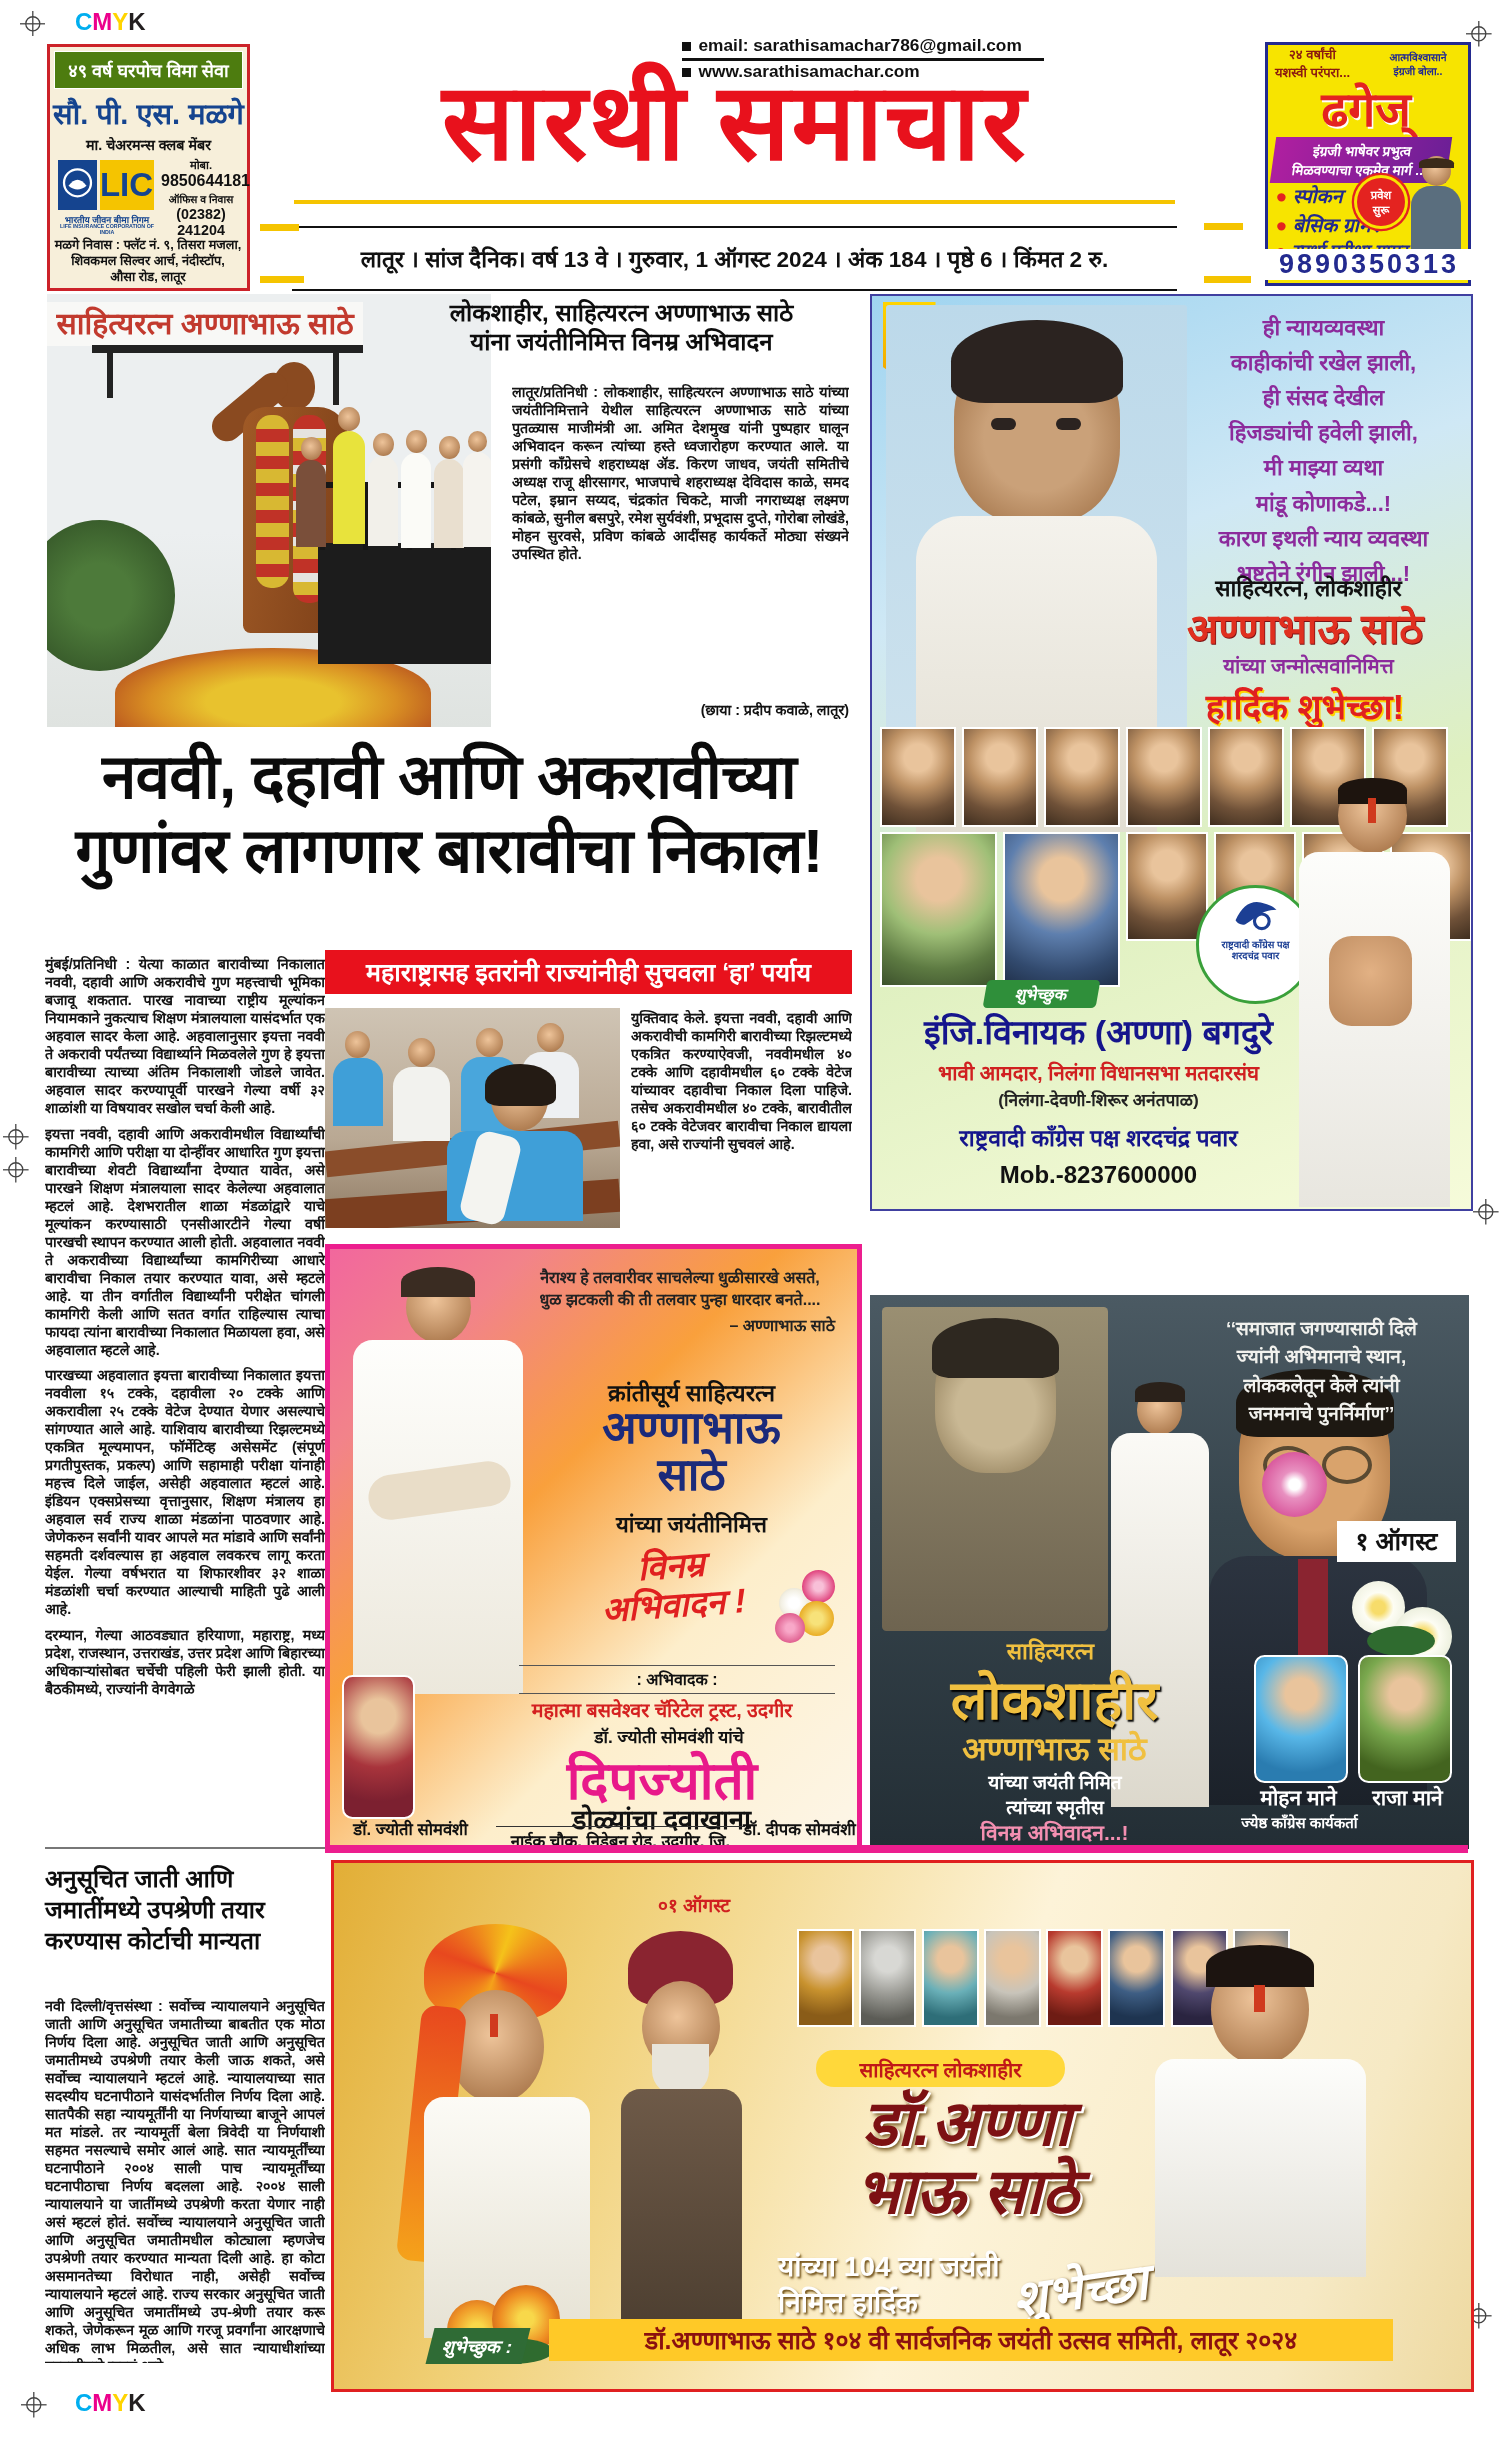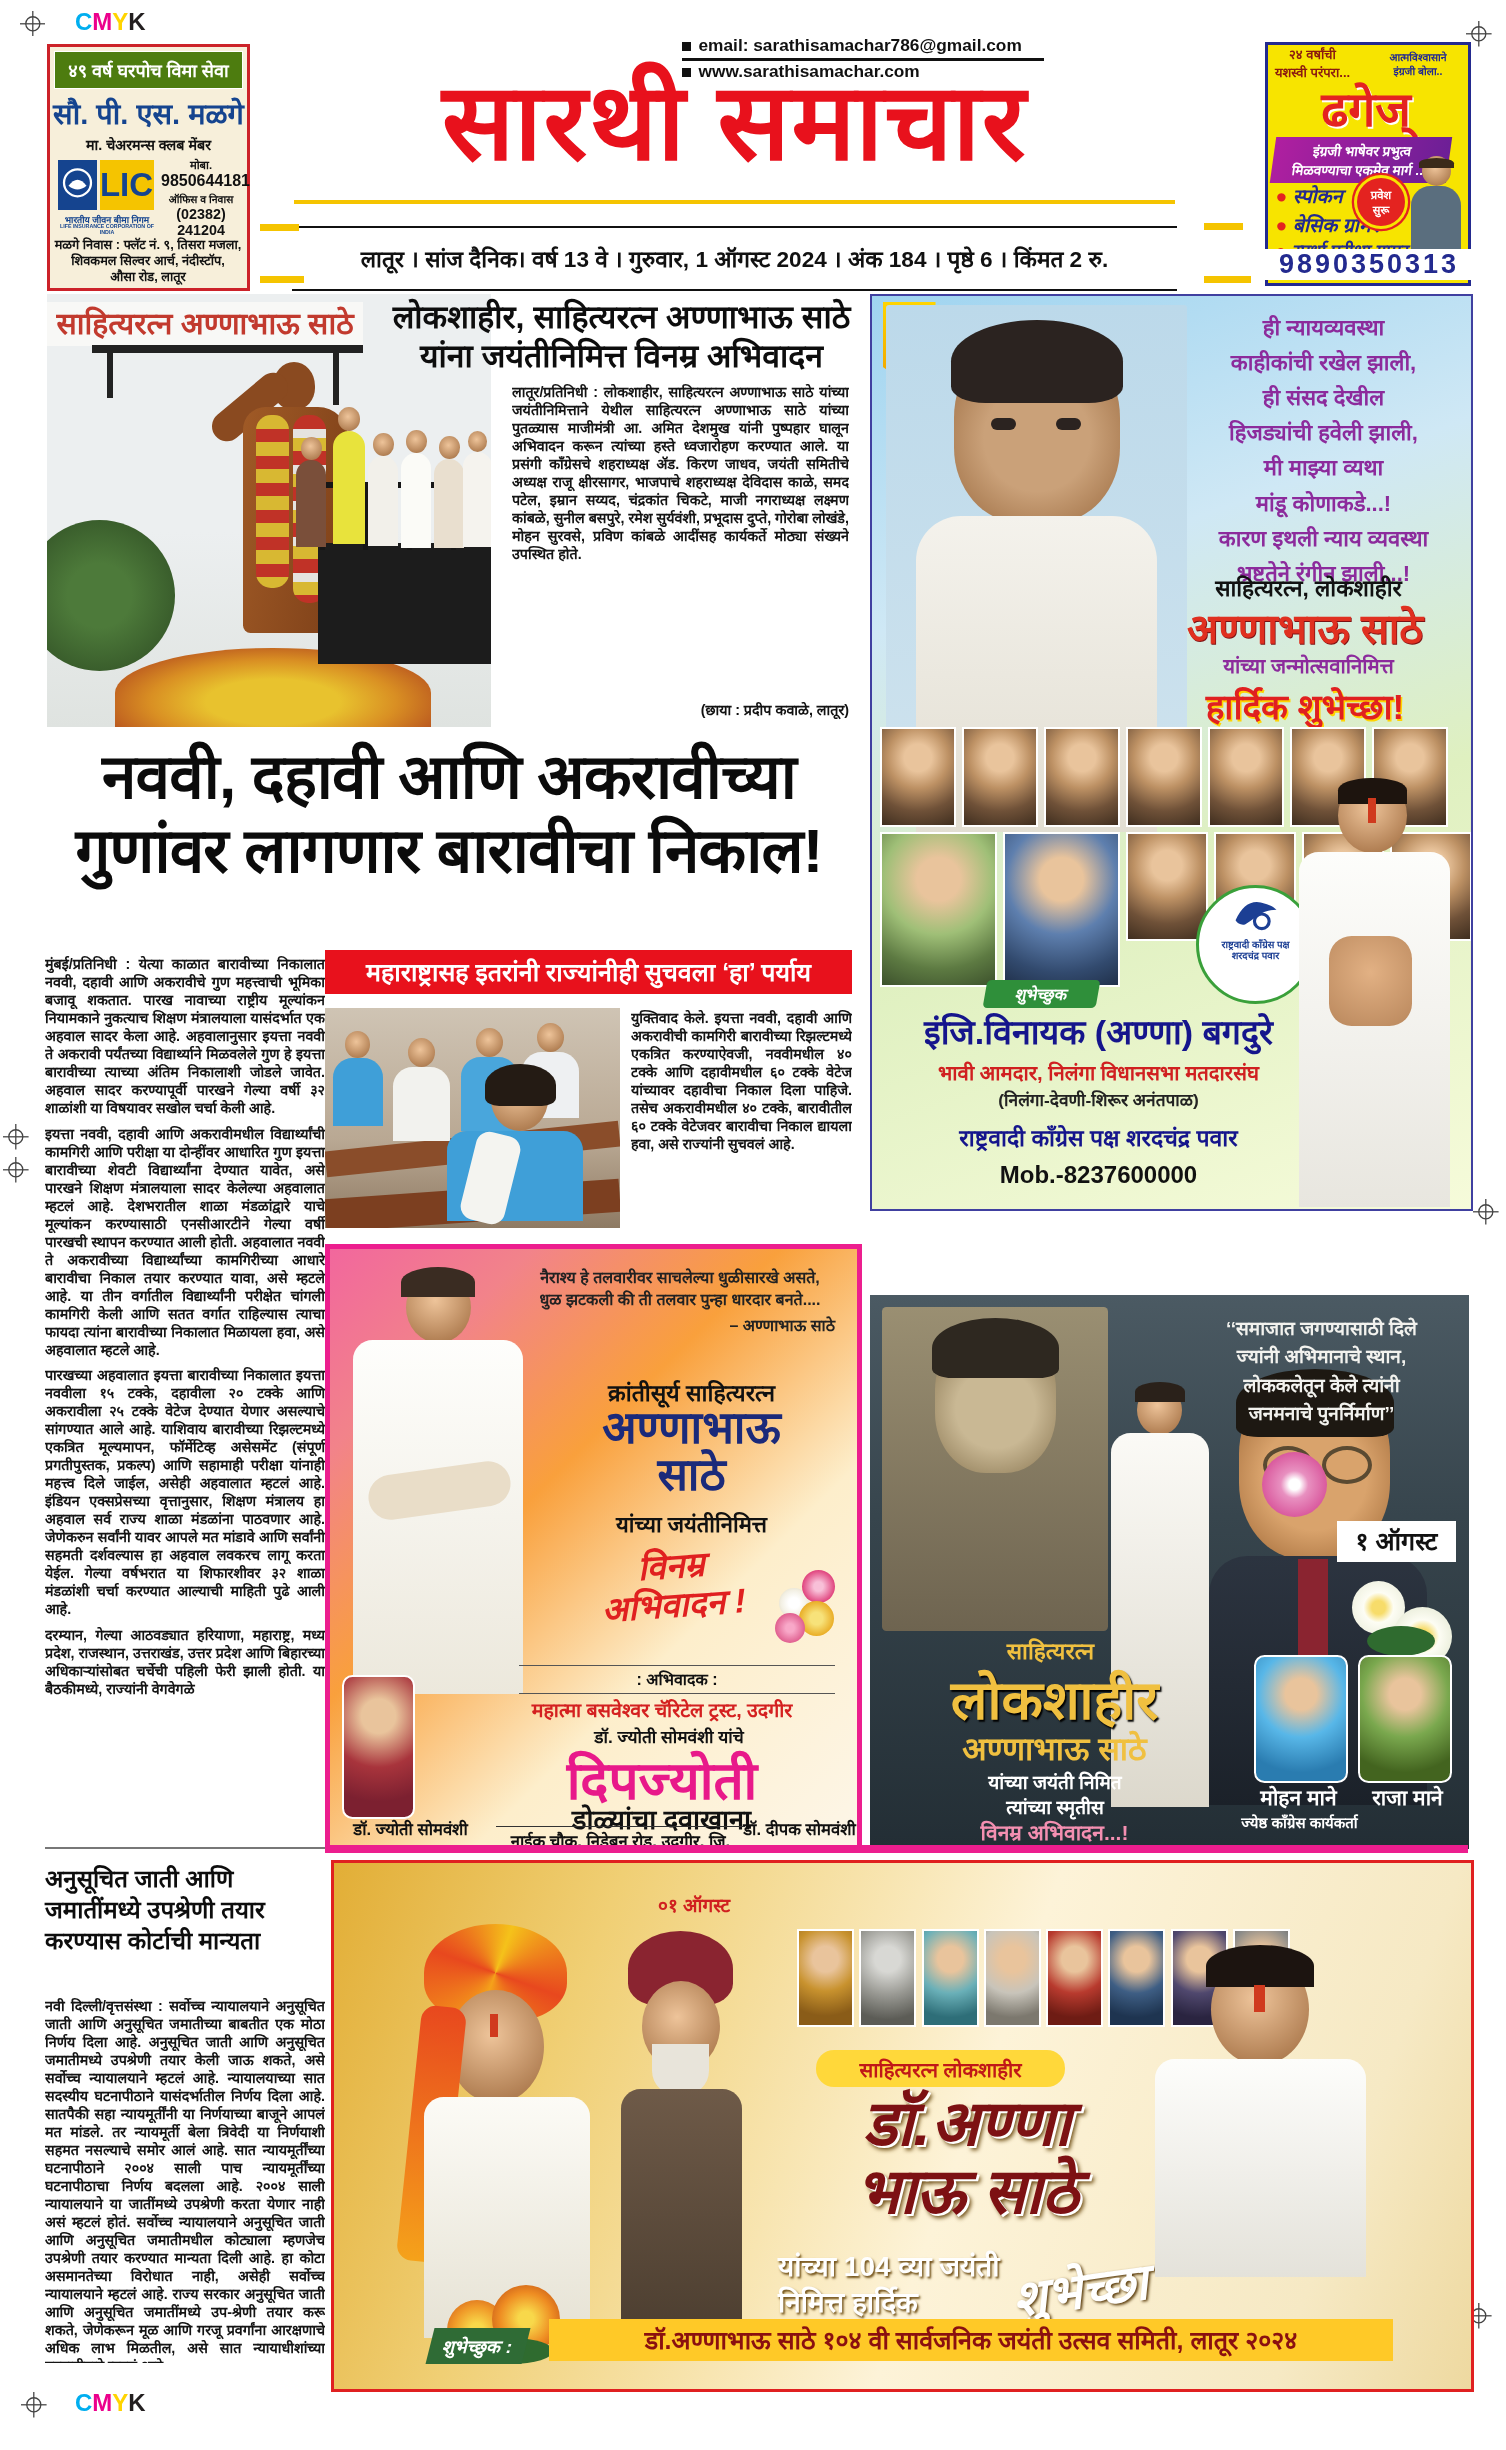--- a/index.html
+++ b/index.html
@@ -173,21 +173,21 @@
     <div class="abs" style="left:387px;top:142px;width:30px;height:114px">
         <div class="hd" style="width:21px;height:22.6px;margin-left:4.5px"></div>
         <div class="bd" style="width:30px;height:89px;background:#e9dfcf"></div>
       </div>
     <div class="abs" style="left:416px;top:137px;width:29px;height:119px">
         <div class="hd" style="width:19.6px;height:21px;margin-left:4.5px"></div>
         <div class="bd" style="width:29px;height:95px;background:#f5f3ee"></div>
       </div>
   </div>
 
-  <div class="abs b c pre" style="left:392px;top:298px;width:459px;font-size:32px;line-height:1.22;color:#0d0d0d">लोकशाहीर, साहित्यरत्न अण्णाभाऊ साठे
+  <div class="abs b c pre" style="left:392px;top:298px;width:459px;font-size:24px;line-height:1.22;color:#0d0d0d">लोकशाहीर, साहित्यरत्न अण्णाभाऊ साठे
 यांना जयंतीनिमित्त विनम्र अभिवादन</div>
   <div class="abs body-txt j clip" style="left:512px;top:383px;width:337px;height:322px">लातूर/प्रतिनिधी : लोकशाहीर, साहित्यरत्न अण्णाभाऊ साठे यांच्या जयंतीनिमित्ताने येथील साहित्यरत्न अण्णाभाऊ साठे यांच्या पुतळ्यास माजीमंत्री आ. अमित देशमुख यांनी पुष्पहार घालून अभिवादन करून त्यांच्या हस्ते ध्वजारोहण करण्यात आले. या प्रसंगी काँग्रेसचे शहराध्यक्ष ॲड. किरण जाधव, जयंती समितीचे अध्यक्ष राजू क्षीरसागर, भाजपाचे शहराध्यक्ष देविदास काळे, समद पटेल, इम्रान सय्यद, चंद्रकांत चिकटे, माजी नगराध्यक्ष लक्ष्मण कांबळे, सुनील बसपुरे, रमेश सुर्यवंशी, प्रभूदास दुप्ते, गोरोबा लोखंडे, मोहन सुरवसे, प्रविण कांबळे आदींसह कार्यकर्ते मोठ्या संख्यने उपस्थित होते.</div>
   <div class="abs b" style="left:512px;top:700px;width:337px;text-align:right;font-size:14.3px">(छाया : प्रदीप कवाळे, लातूर)</div>
 
   <div class="abs clip" style="left:870px;top:294px;width:599px;height:913px;border:2.3px solid #4040a0;background:linear-gradient(160deg,#9fd4f0 0%,#cfe8f5 30%,#dff0c0 60%,#f6fbda 100%)">
 
     <div class="abs" style="left:10.5px;top:6px;width:53px;height:83px;background:linear-gradient(180deg,#ffd400,#f0a000);clip-path:polygon(0 0,100% 0,100% 78%,50% 100%,0 78%)">
       <div class="c" style="background:#e8262b;color:#fff;margin:4.5px;height:48px">
           <div class="b" style="font-size:22.6px;line-height:25.6px">1</div>
           <div style="font-size:9.8px">August</div>

